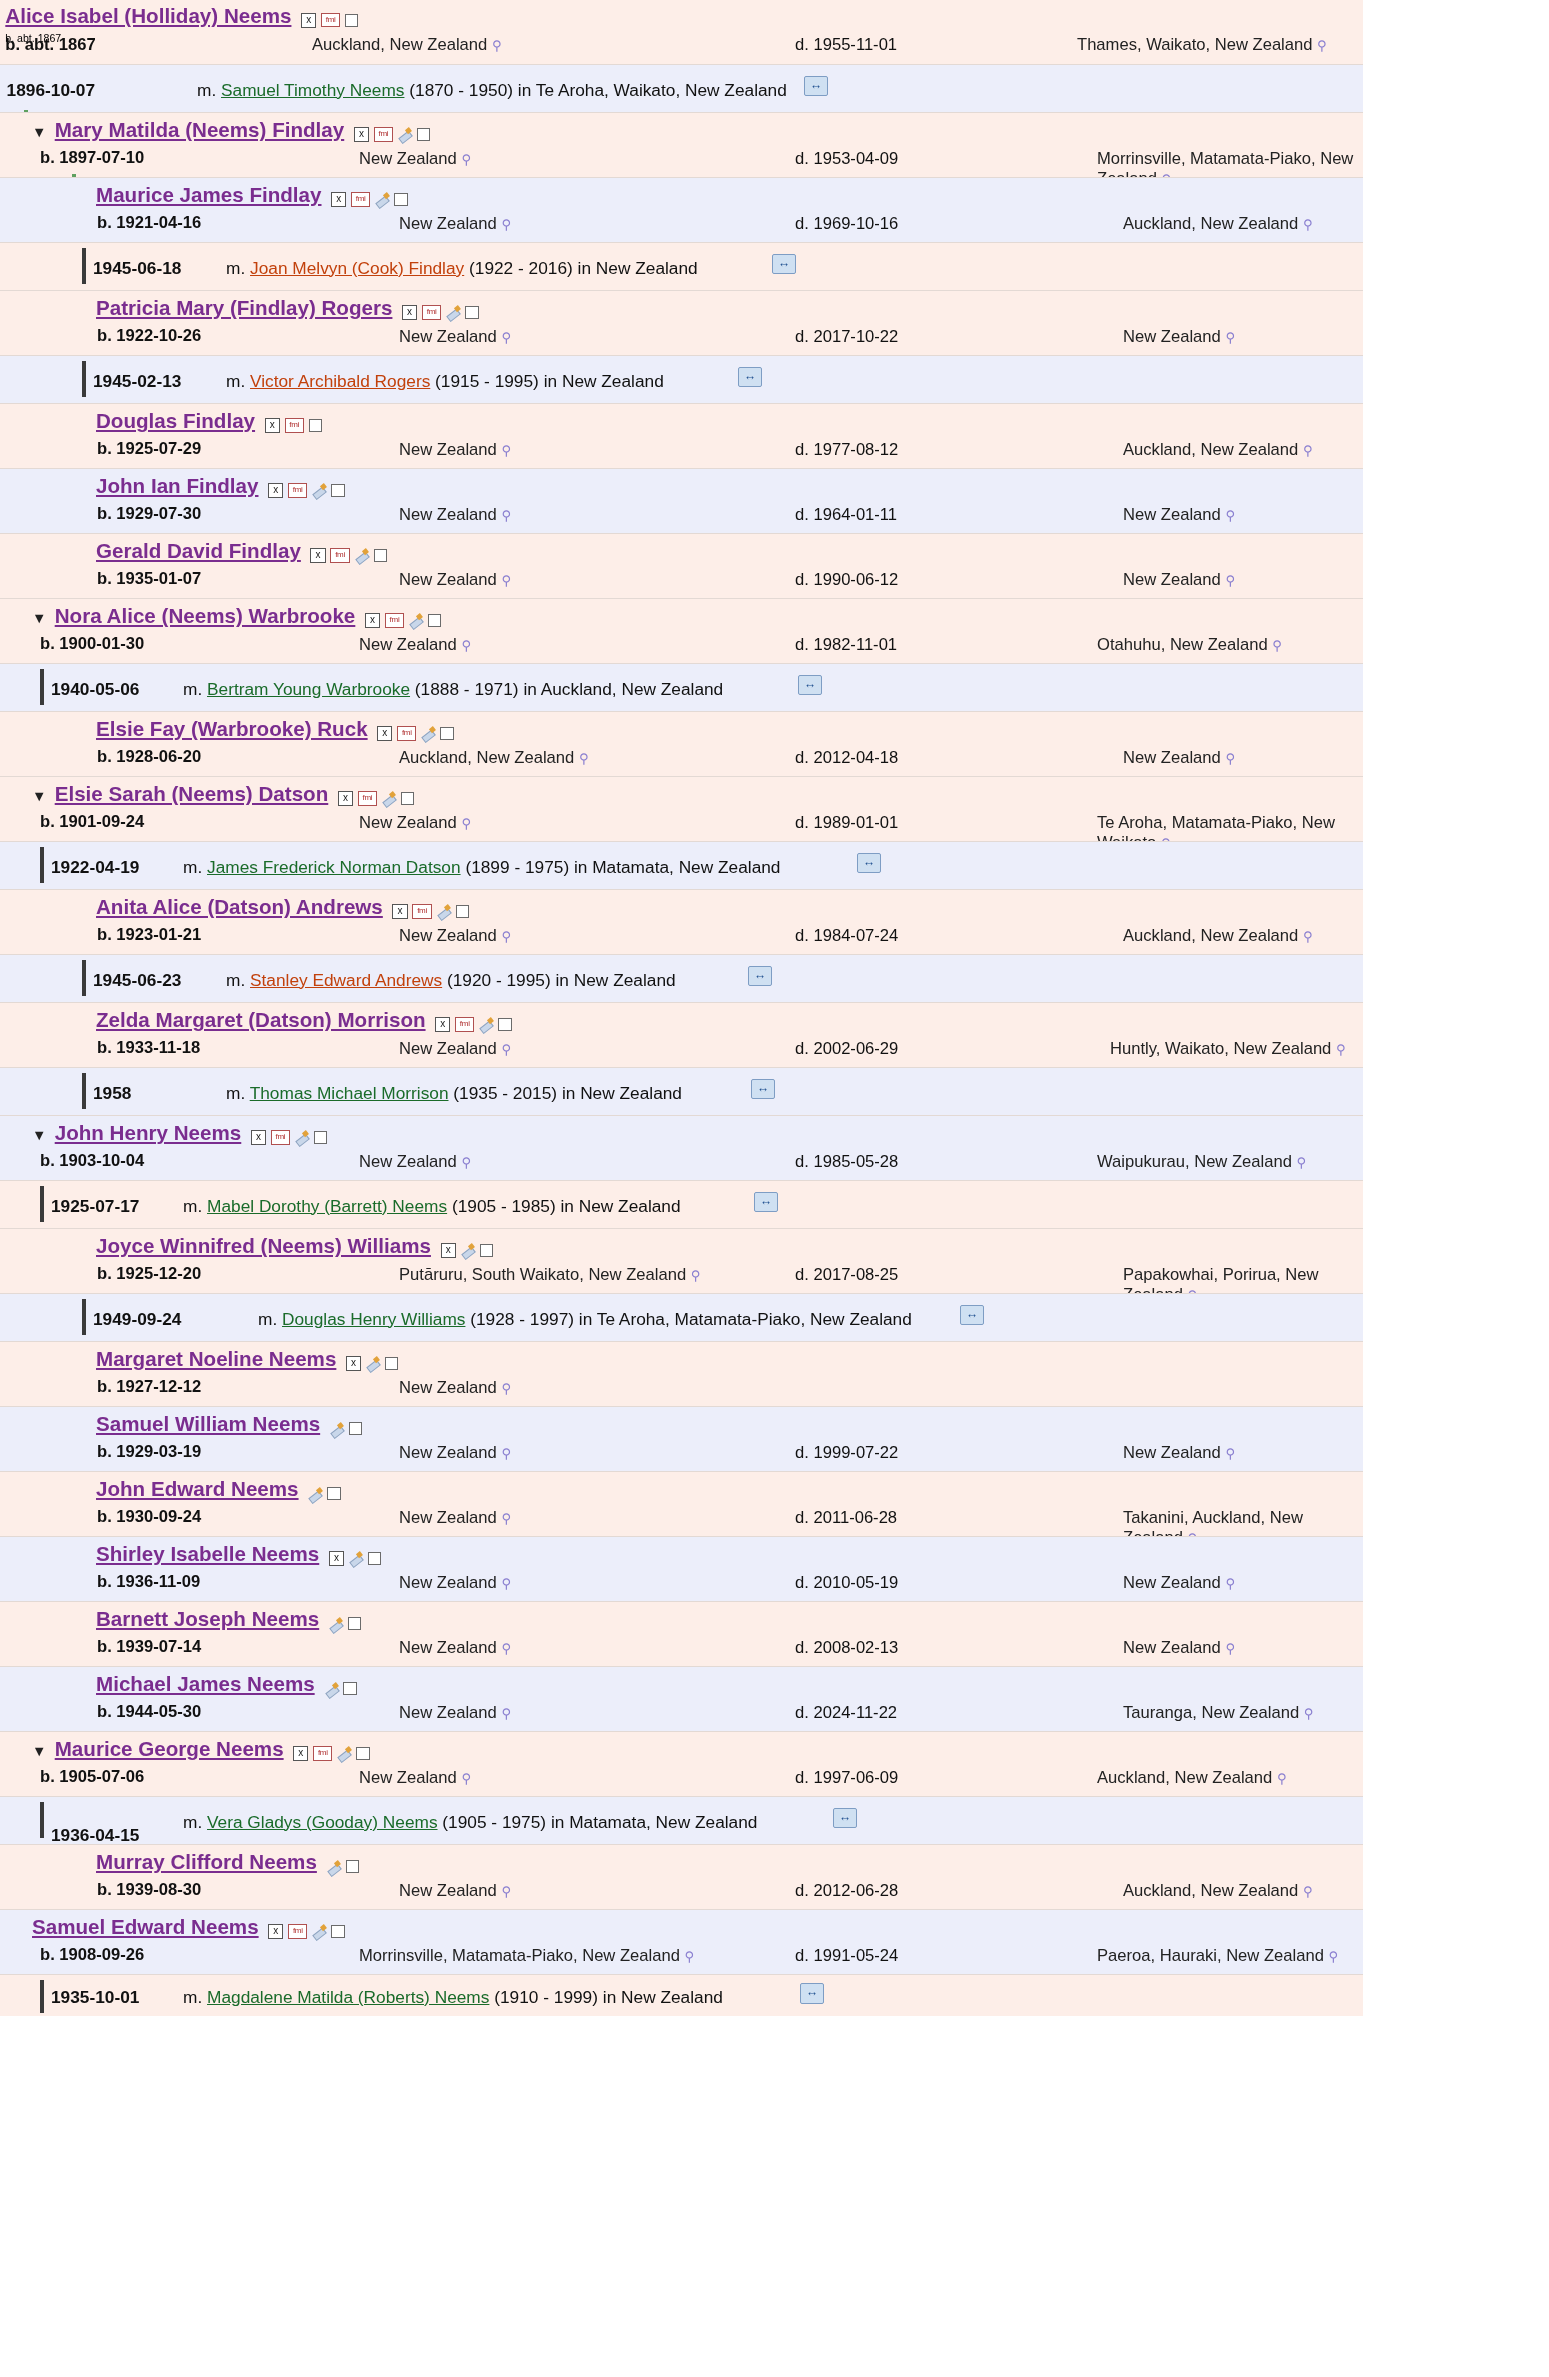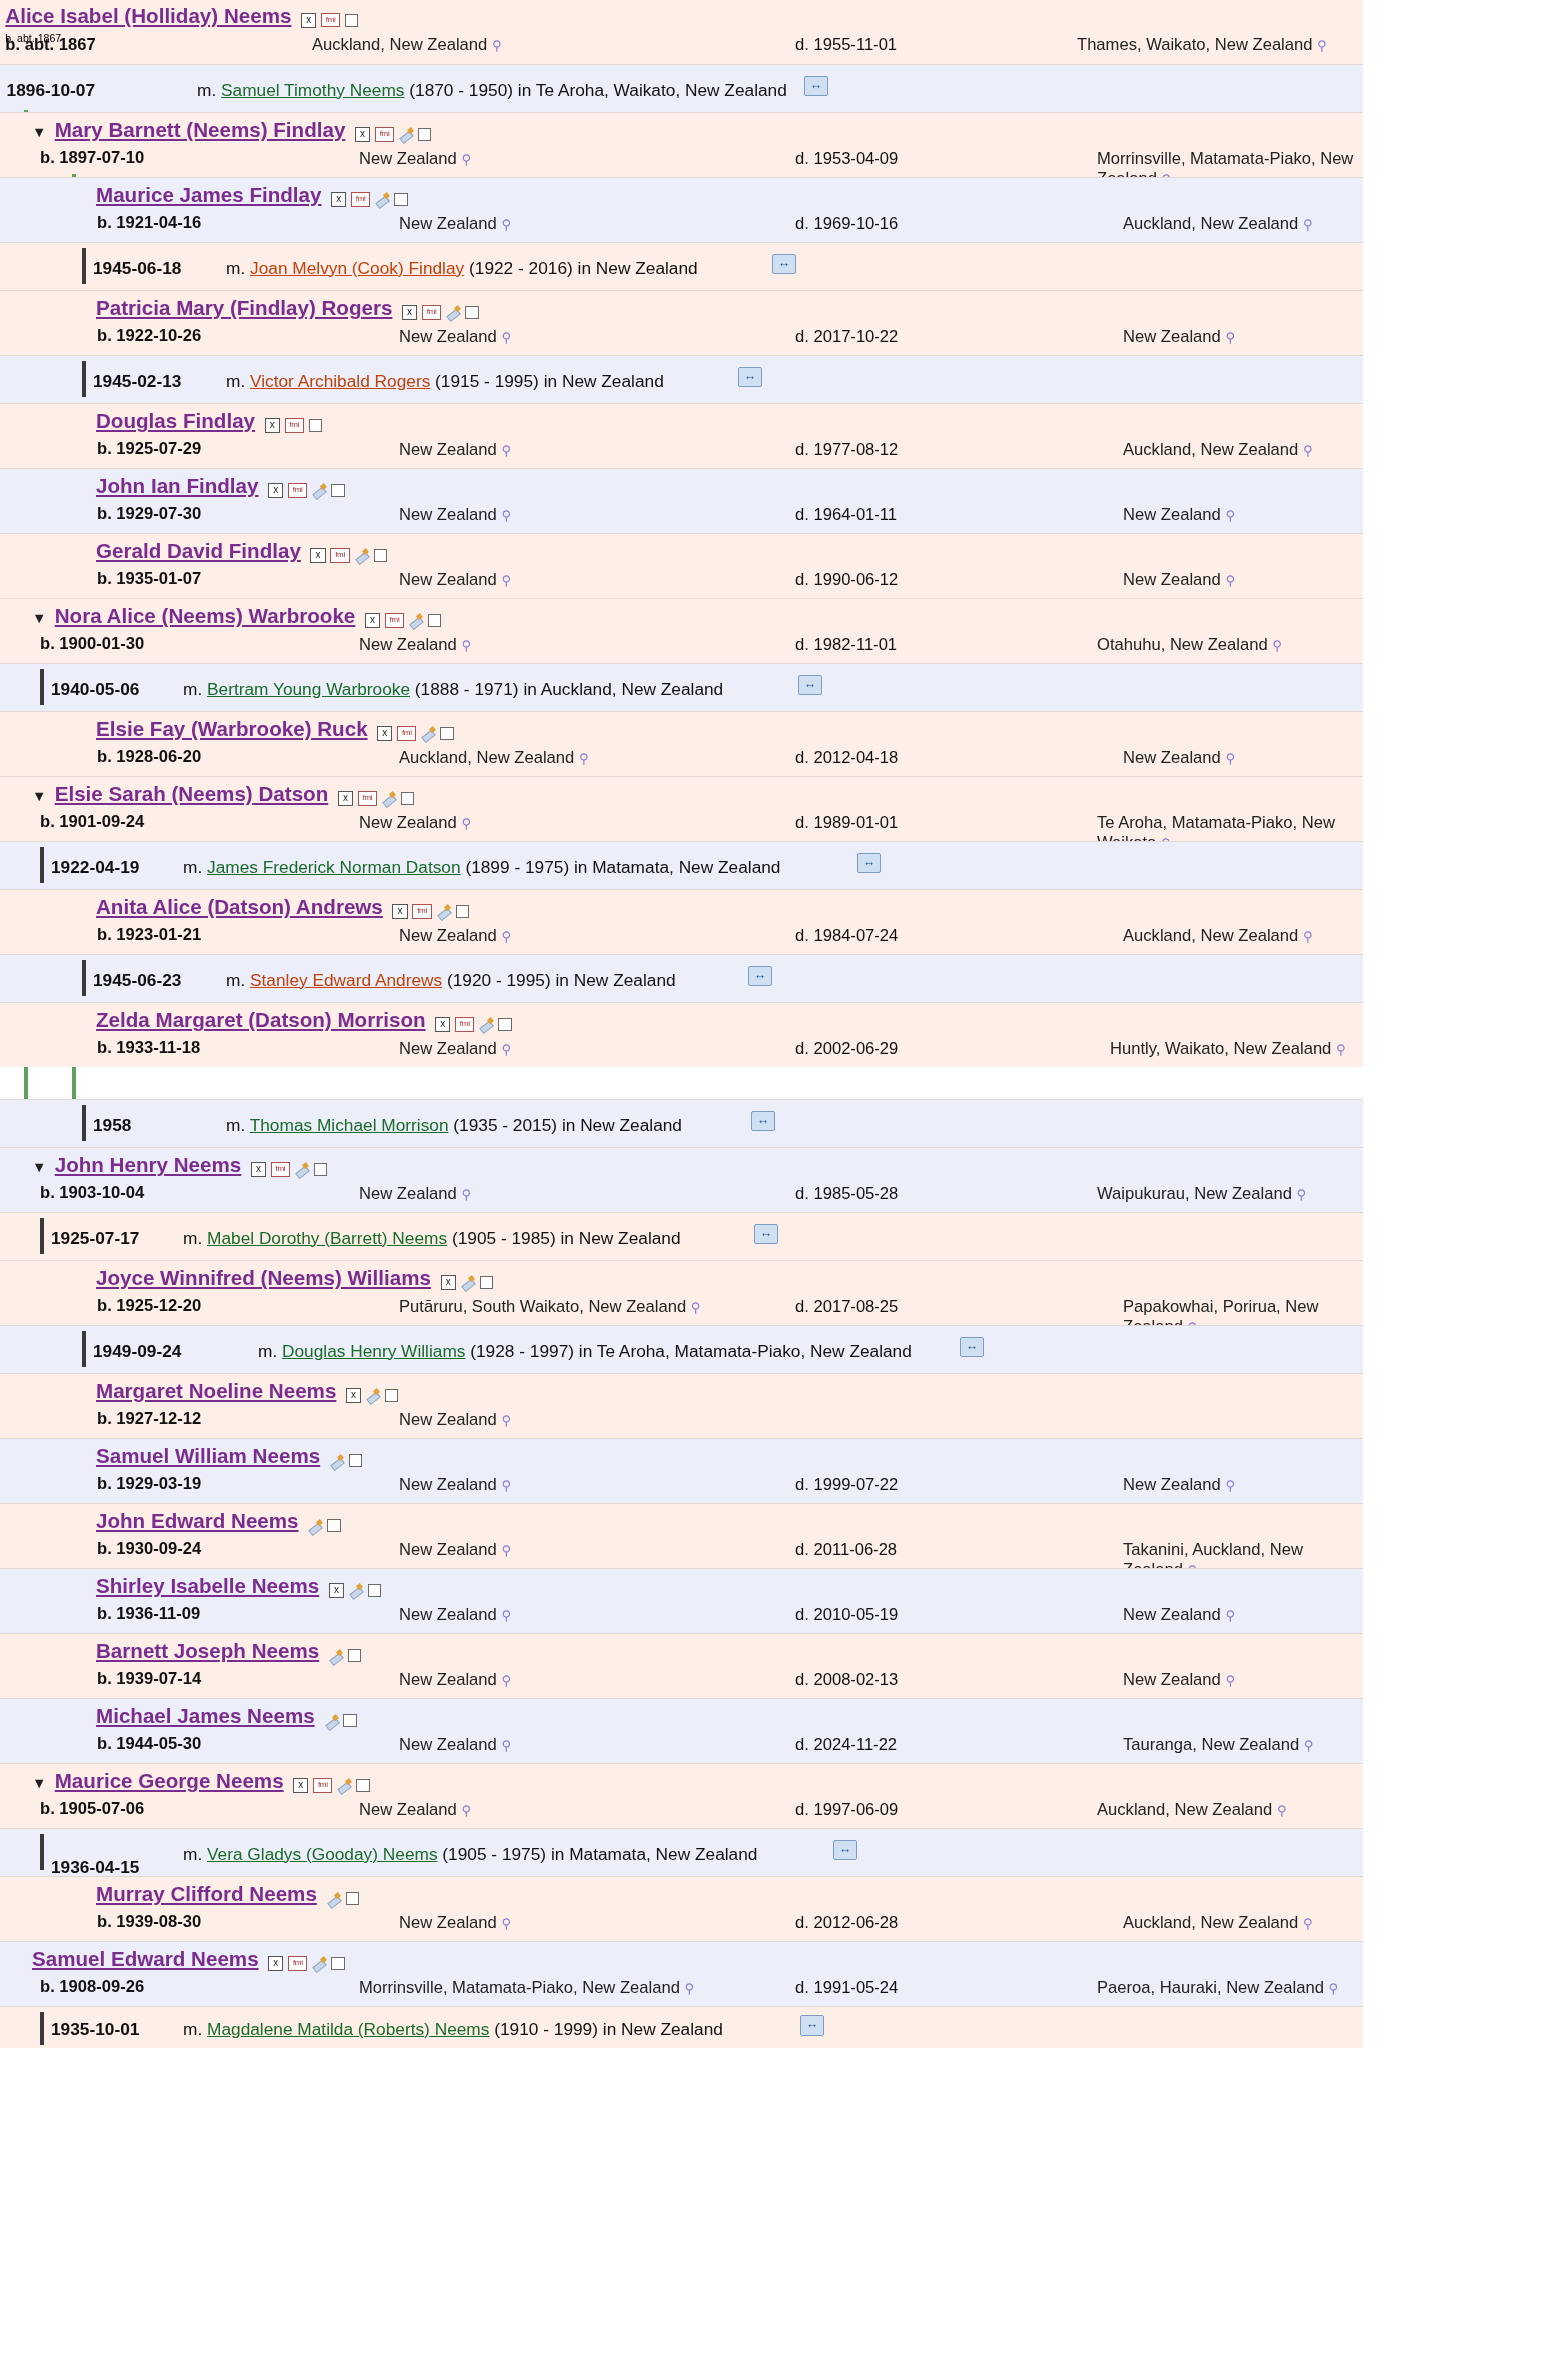--- a/index.html
+++ b/index.html
@@ -85,21 +85,21 @@
       <span>in Te Aroha, Waikato, New Zealand</span>
     </div>
     <div class="abs ico-link" style="left:804px;top:10.6px;">↔</div>
   </div>
 
   <div class="abs g-green" style="left:24px;top:110px;width:4px;height:2180px;"></div>
 
   <div class="person pinkrow rowline" style="height:64px;">
     <div class="abs" style="left:32px;top:5.3px;">
       <span class="caret">▼</span>
-      <span class="name">Mary Barnett (Neems) Findlay</span>
+      <span class="name">Mary Matilda (Neems) Findlay</span>
       <span class="icons">
         <span class="ico ico-x">x</span>
         <span class="ico ico-fmi">fmi</span>
         <span class="ico ico-pen"></span>
         <span class="ico ico-box"></span>
       </span>
     </div>
     <div class="abs bdate" style="left:40px;top:35px;">b. 1897-07-10</div>
     <div class="abs place" style="left:359px;top:36px;"><span>New Zealand</span> <span class="pin">⚲</span></div>
     <div class="abs small" style="left:795px;top:36px;">d. 1953-04-09</div>
@@ -320,21 +320,21 @@
         <span class="ico ico-fmi">fmi</span>
         <span class="ico ico-pen"></span>
         <span class="ico ico-box"></span>
       </span>
     </div>
     <div class="abs bdate" style="left:97px;top:35px;">b. 1933-11-18</div>
     <div class="abs place" style="left:399px;top:36px;"><span>New Zealand</span> <span class="pin">⚲</span></div>
     <div class="abs small" style="left:795px;top:36px;">d. 2002-06-29</div>
     <div class="abs place" style="left:1110px;top:36px;"><span>Huntly, Waikato, New Zealand</span> <span class="pin">⚲</span></div>
   </div>
-  <div class="person bluerow rowline" style="height:47px;margin-top:32px;">
+  <div class="person bluerow rowline" style="height:47px;">
     <div class="abs g-dark" style="left:82px;top:5.3px;width:4px;height:36px;"></div>
     <div class="abs mdate" style="left:93px;top:14.6px;">1958</div>
     <div class="abs marr" style="left:226px;top:14.6px;">
       <span>m.</span>
       <span class="mlink">Thomas Michael Morrison</span>
       <span>(1935 - 2015)</span>
       <span>in New Zealand</span>
     </div>
     <div class="abs ico-link" style="left:751px;top:10.6px;">↔</div>
   </div>

